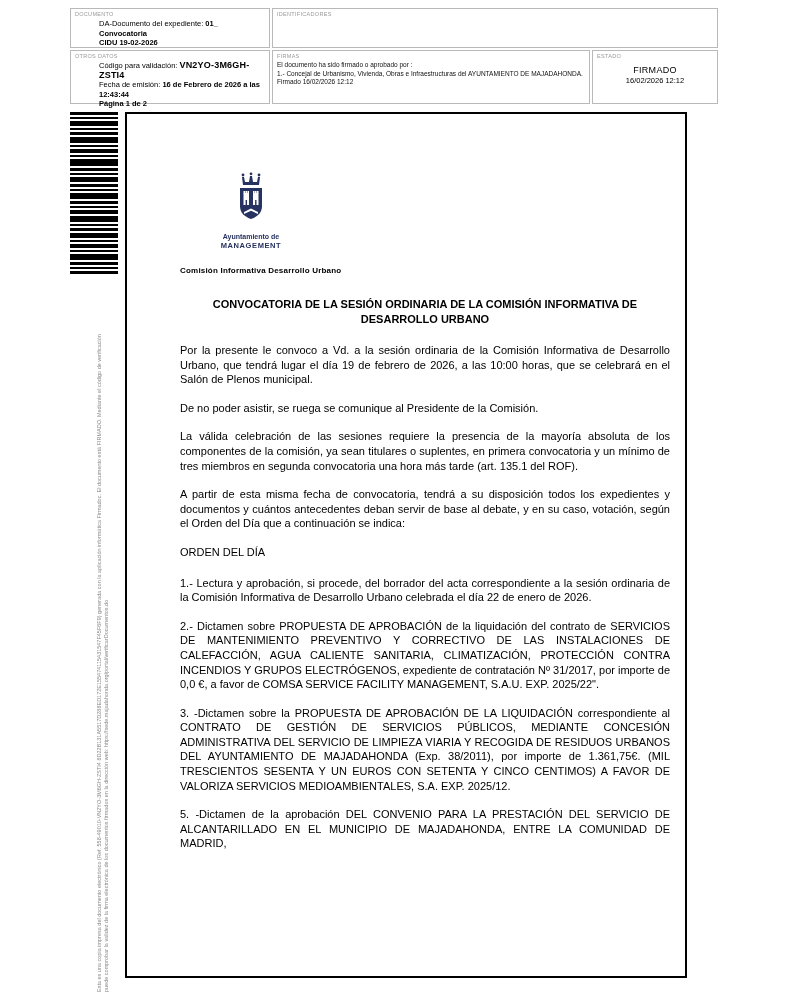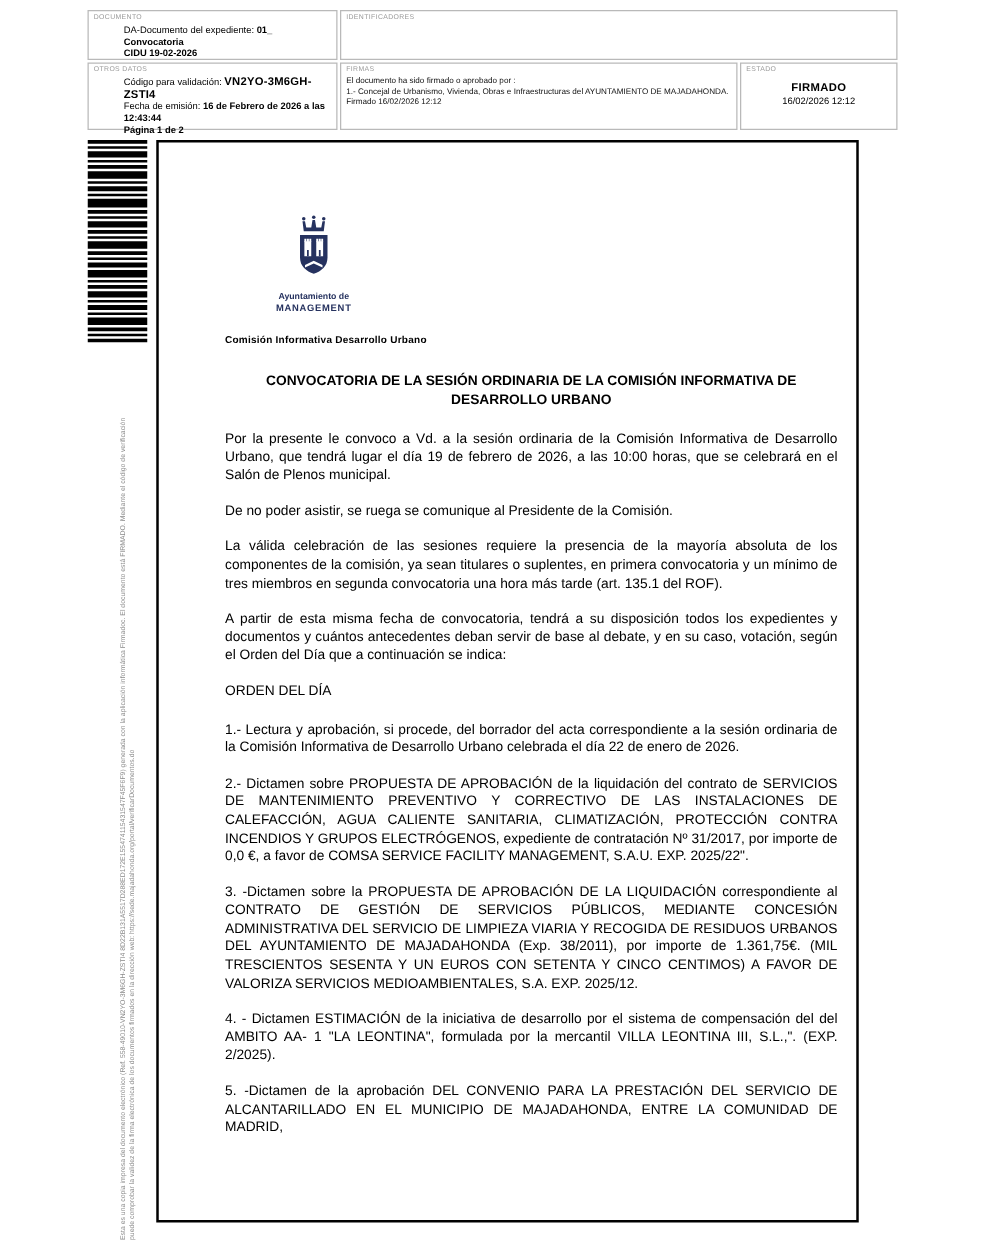--- a/index.html
+++ b/index.html
@@ -13,21 +13,21 @@
   .box-documento   { left: 70px;  top: 8px;  width: 200px; height: 40px; }
   .box-identif     { left: 272px; top: 8px;  width: 446px; height: 40px; }
   .box-otros       { left: 70px;  top: 50px; width: 200px; height: 54px; }
   .box-firmas      { left: 272px; top: 50px; width: 318px; height: 54px; }
   .box-estado      { left: 592px; top: 50px; width: 126px; height: 54px; }
   .meta-line { font-size: 7.5px; line-height: 9.5px; padding-left: 24px; }
   .meta-line b { font-weight: bold; }
   .codigo-val b { font-size: 9px; letter-spacing: .2px; text-align: center; }
   .firmas-text { font-size: 6.5px; line-height: 8.5px; color: #111; }
   .estado-center { text-align: center; margin-top: 6px; }
-  .estado-status { font-size: 9px; font-weight: bold; letter-spacing: .3px; }
+  .estado-status { font-size: 9px; font-weight: normal; letter-spacing: .3px; }
   .estado-date { font-size: 7.5px; margin-top: 1px; }
 
   
   .barcode { position: absolute; left: 70px; top: 112px; width: 48px; height: 162px; }
 
   
   .vertical-note { position: absolute; left: 96px; top: 992px;
     transform: rotate(-90deg); transform-origin: 0 0;
     width: 880px; font-size: 5.5px; line-height: 7px; color: #8a8a8a; white-space: nowrap; }
 
@@ -172,18 +172,17 @@
       <p>Por la presente le convoco a Vd. a la sesión ordinaria de la Comisión Informativa de Desarrollo Urbano, que tendrá lugar el día 19 de febrero de 2026, a las 10:00 horas, que se celebrará en el Salón de Plenos municipal.</p>
       <p>De no poder asistir, se ruega se comunique al Presidente de la Comisión.</p>
       <p>La válida celebración de las sesiones requiere la presencia de la mayoría absoluta de los componentes de la comisión, ya sean titulares o suplentes, en primera convocatoria y un mínimo de tres miembros en segunda convocatoria una hora más tarde (art. 135.1 del ROF).</p>
       <p>A partir de esta misma fecha de convocatoria, tendrá a su disposición todos los expedientes y documentos y cuántos antecedentes deban servir de base al debate, y en su caso, votación, según el Orden del Día que a continuación se indica:</p>
 
       <div class="orden-heading">ORDEN DEL DÍA</div>
 
       <p>1.- Lectura y aprobación, si procede, del borrador del acta correspondiente a la sesión ordinaria de la Comisión Informativa de Desarrollo Urbano celebrada el día 22 de enero de 2026.</p>
       <p>2.- Dictamen sobre PROPUESTA DE APROBACIÓN de la liquidación del contrato de SERVICIOS DE MANTENIMIENTO PREVENTIVO Y CORRECTIVO DE LAS INSTALACIONES DE CALEFACCIÓN, AGUA CALIENTE SANITARIA, CLIMATIZACIÓN, PROTECCIÓN CONTRA INCENDIOS Y GRUPOS ELECTRÓGENOS, expediente de contratación Nº 31/2017, por importe de 0,0 €, a favor de COMSA SERVICE FACILITY MANAGEMENT, S.A.U. EXP. 2025/22".</p>
       <p>3. -Dictamen sobre la PROPUESTA DE APROBACIÓN DE LA LIQUIDACIÓN correspondiente al CONTRATO DE GESTIÓN DE SERVICIOS PÚBLICOS, MEDIANTE CONCESIÓN ADMINISTRATIVA DEL SERVICIO DE LIMPIEZA VIARIA Y RECOGIDA DE RESIDUOS URBANOS DEL AYUNTAMIENTO DE MAJADAHONDA (Exp. 38/2011), por importe de 1.361,75€. (MIL TRESCIENTOS SESENTA Y UN EUROS CON SETENTA Y CINCO CENTIMOS) A FAVOR DE VALORIZA SERVICIOS MEDIOAMBIENTALES, S.A. EXP. 2025/12.</p>
-      <p>4. - Dictamen ESTIMACIÓN de la iniciativa de desarrollo por el sistema de compensación del del AMBITO AA- 1 "LA LEONTINA", formulada por la mercantil VILLA LEONTINA III, S.L.,". (EXP. 2/2025).</p>
       <p>5. -Dictamen de la aprobación DEL CONVENIO PARA LA PRESTACIÓN DEL SERVICIO DE ALCANTARILLADO EN EL MUNICIPIO DE MAJADAHONDA, ENTRE LA COMUNIDAD DE MADRID,</p>
     </div>
   </div>
 
 </div>
 
 </body></html>

